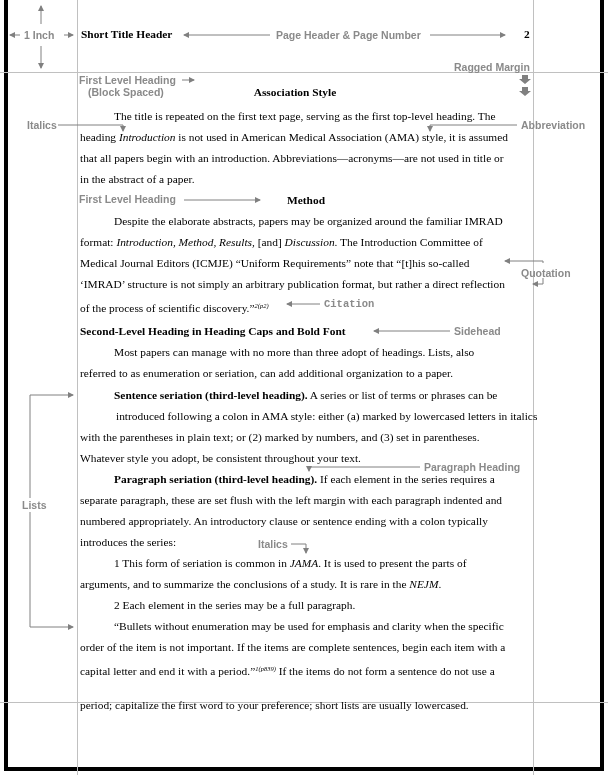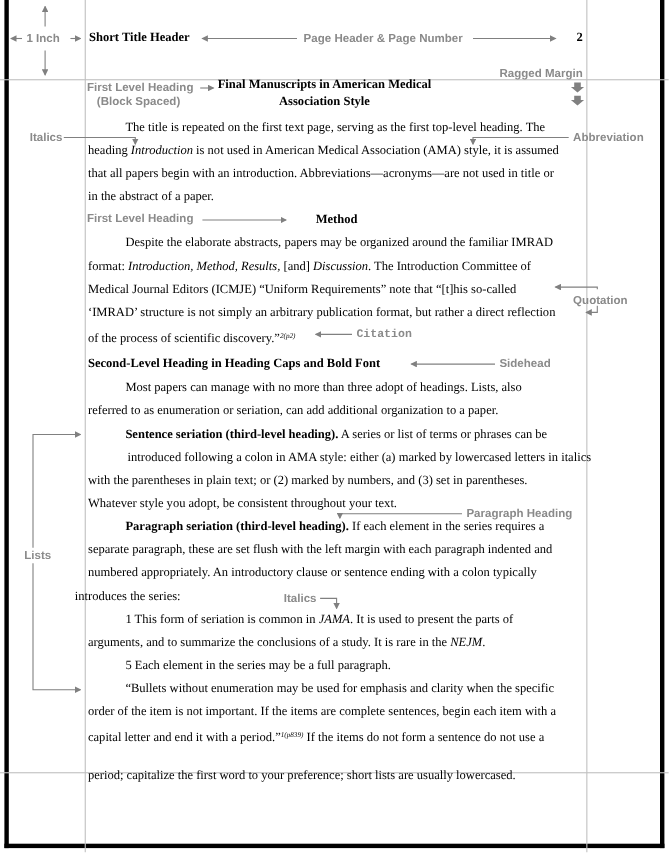--- a/index.html
+++ b/index.html
@@ -79,21 +79,21 @@
 <div class="ann" style="left:521px;top:119px;">Abbreviation</div>
 <div class="ann" style="left:79px;top:193px;">First Level Heading</div>
 <div class="ann" style="left:521px;top:267px;">Quotation</div>
 <div class="ann" style="left:324px;top:298px;font-family:Liberation Mono, monospace;">Citation</div>
 <div class="ann" style="left:454px;top:325px;">Sidehead</div>
 <div class="ann" style="left:22px;top:499px;">Lists</div>
 <div class="ann" style="left:424px;top:461px;">Paragraph Heading</div>
 <div class="ann" style="left:258px;top:538px;">Italics</div>
 
 <div class="txt bold center" style="left:180px;width:230px;top:70px;line-height:15px;">
-  <span>Final Manuscripts in American Medical</span><br>
+  <br>
   <span>Association Style</span>
 </div>
 
 <div class="txt" style="left:114px;top:106px;">The title is repeated on the first text page, serving as the first top-level heading.  The</div>
 <div class="txt" style="left:80px;top:127px;"><span>heading </span><span class="it">Introduction</span><span> is not used in American Medical Association (AMA) style, it is assumed</span></div>
 <div class="txt" style="left:80px;top:148px;">that all papers begin with an introduction.  Abbreviations—acronyms—are not used in title or</div>
 <div class="txt" style="left:80px;top:169px;">in the abstract of a paper.</div>
 
 <div class="txt bold" style="left:287px;top:190px;">Method</div>
 
@@ -109,23 +109,23 @@
 <div class="txt" style="left:80px;top:363px;">referred to as enumeration or seriation, can add additional organization to a paper.</div>
 
 <div class="txt" style="left:114px;top:385px;"><span class="bold">Sentence seriation (third-level heading).</span><span>  A series or list of terms or phrases can be</span></div>
 <div class="txt" style="left:80px;top:406px;margin-left:36px;">introduced following a colon in AMA style: either (a) marked by lowercased letters in italics</div>
 <div class="txt" style="left:80px;top:427px;">with the parentheses in plain text; or (2) marked by numbers, and (3) set in parentheses.</div>
 <div class="txt" style="left:80px;top:448px;">Whatever style you adopt, be consistent throughout your text.</div>
 
 <div class="txt" style="left:114px;top:469px;"><span class="bold">Paragraph seriation (third-level heading).</span><span>  If each element in the series requires a</span></div>
 <div class="txt" style="left:80px;top:490px;">separate paragraph, these are set flush with the left margin with each paragraph indented and</div>
 <div class="txt" style="left:80px;top:511px;">numbered appropriately.  An introductory clause or sentence ending with a colon typically</div>
-<div class="txt" style="left:68px;top:532px;text-align:right;">introduces the series:</div>
+<div class="txt" style="left:80px;top:532px;text-align:right;">introduces the series:</div>
 
 <div class="txt" style="left:114px;top:553px;"><span>1  This form of seriation is common in </span><span class="it">JAMA</span><span>.  It is used to present the parts of</span></div>
 <div class="txt" style="left:80px;top:574px;"><span>arguments, and to summarize the conclusions of a study.  It is rare in the </span><span class="it">NEJM</span><span>.</span></div>
 
-<div class="txt" style="left:114px;top:595px;">5  Each element in the series may be a full paragraph.</div>
+<div class="txt" style="left:114px;top:595px;">2  Each element in the series may be a full paragraph.</div>
 
 <div class="txt" style="left:114px;top:616px;">“Bullets without enumeration may be used for emphasis and clarity when the specific</div>
 <div class="txt" style="left:80px;top:637px;">order of the item is not important.  If the items are complete sentences, begin each item with a</div>
 <div class="txt" style="left:80px;top:658px;"><span>capital letter and end it with a period.”</span><sup>1(p839)</sup><span>  If the items do not form a sentence do not use a</span></div>
 <div class="txt" style="left:80px;top:679px;margin-top:16px;">period; capitalize the first word to your preference; short lists are usually lowercased.</div>
 
 </body></html>

